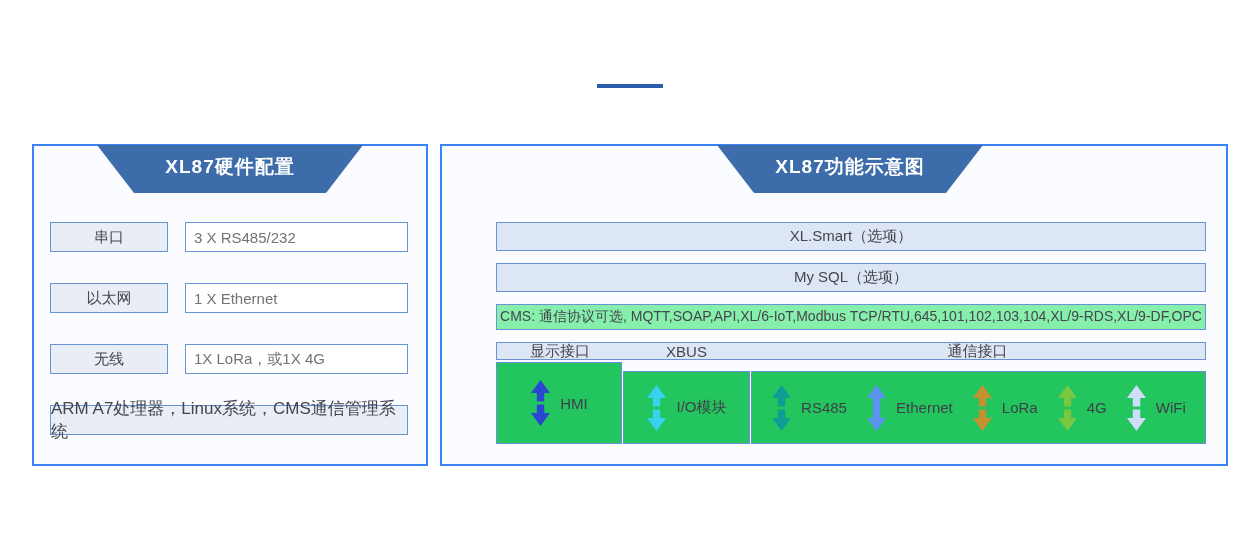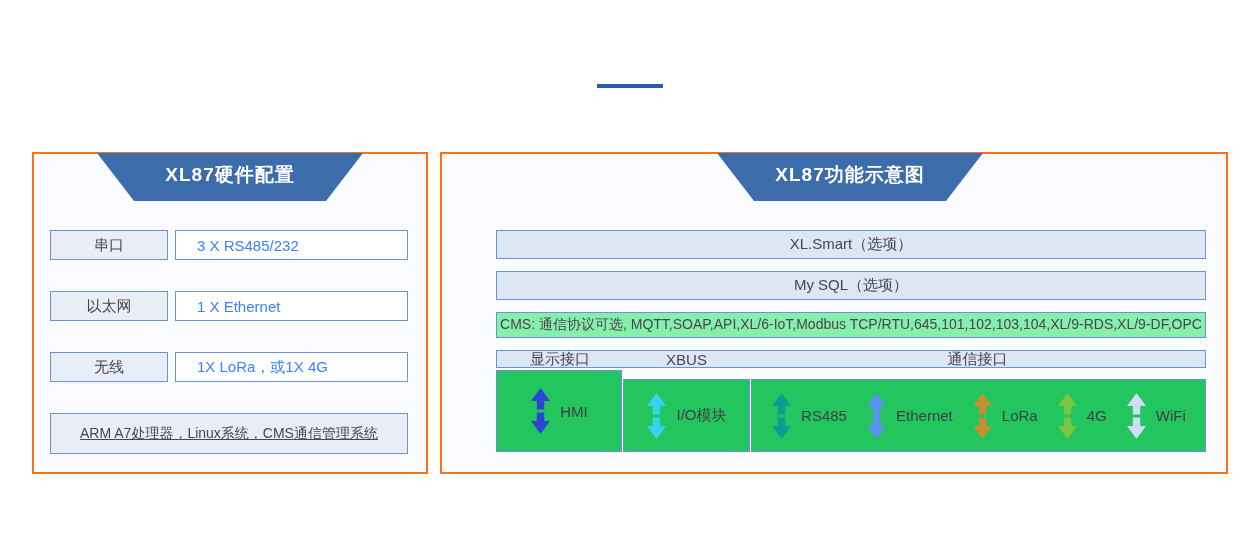--- a/index.html
+++ b/index.html
@@ -31,24 +31,24 @@
   .title-underline {
     width: 66px;
     height: 4px;
     background: #2a5dab;
     margin: 12px auto 0 auto;
   }
 
   
   .panel {
     position: absolute;
-    top: 152px;
+    top: 144px;
     height: 322px;
     background: #fbfcff;
-    border: 2px solid #f97316;
+    border: 2px solid #3b82f6;
   }
   .panel-left  { left: 32px;  width: 396px; }
   .panel-right { left: 440px; width: 788px; padding-left: 32px; }
 
   .panel-header {
     position: relative;
     width: 266px;
     height: 48px;
     margin: -1px auto 0 auto;
     background: #3d6caa;
@@ -78,39 +78,38 @@
     border: 1.5px solid #6b92d4;
     display: flex;
     align-items: center;
     justify-content: center;
     font-size: 15px;
     color: #46464e;
     font-family: Liberation Mono, monospace;
   }
   .hw-value {
     flex: 1;
-    margin-left: 7px;
+    margin-left: 17px;
     background: #ffffff;
     border: 1.5px solid #6b92d4;
     display: flex;
     align-items: center;
-    padding-left: 21px;
-    font-size: 15px;
-    color: #3b82f6;
+    padding-left: 8px;
+    font-size: 15px;
+    color: #737373;
   }
   .hw-footer {
-    height: 41px;
+    height: 30px;
     background: #e9edf5;
     border: 1.5px solid #6b92d4;
     display: flex;
     align-items: center;
     justify-content: center;
-    font-size: 14px;
-    color: #46464e;
-    text-decoration: underline;
+    font-size: 17px;
+    color: #46464e;
   }
 
   
   .fx-body { padding: 29px 20px 0 22px; }
   .opt-row {
     height: 29px;
     margin-bottom: 12px;
     background: #dde6f4;
     border: 1.5px solid #6b92d4;
     display: flex;

